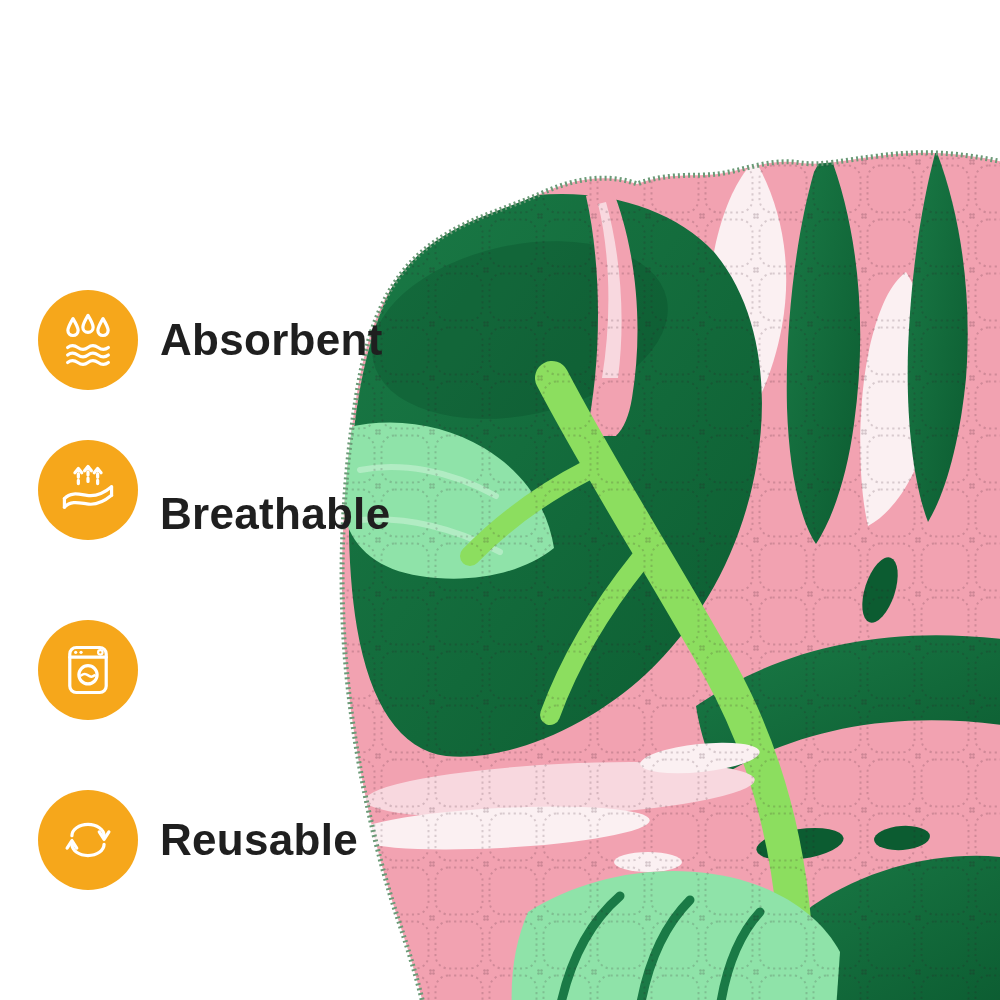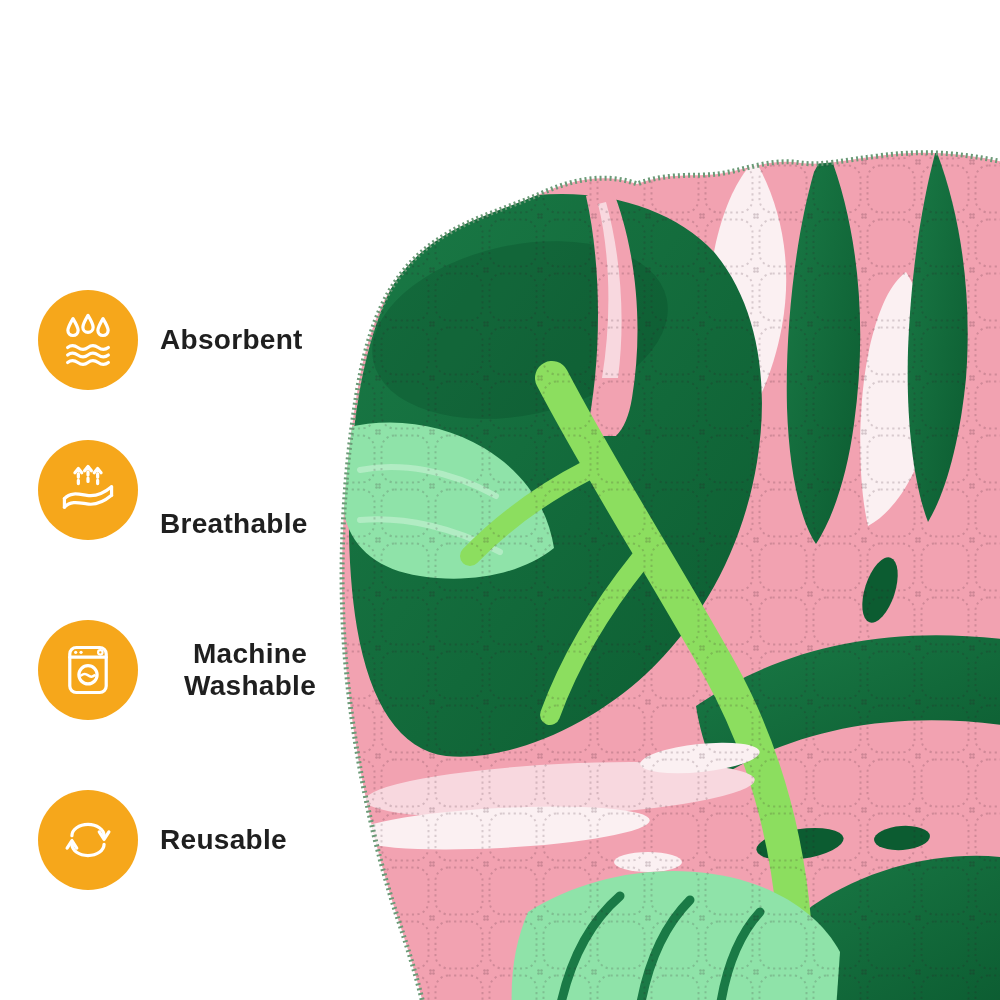--- a/index.html
+++ b/index.html
@@ -12,21 +12,21 @@
   .feature-row{position:absolute;left:38px;display:flex;align-items:center;gap:22px;}
   .row-1{top:290px;} .row-2{top:440px;align-items:flex-end;} .row-3{top:620px;} .row-4{top:790px;}
   .icon-circle{
     width:100px;height:100px;border-radius:50%;
     background:var(--accent,#F6A71B);
     display:flex;align-items:center;justify-content:center;flex:0 0 auto;
   }
   .icon-circle svg{width:60px;height:60px;}
   .icon-stroke{fill:none;stroke:#ffffff;stroke-width:3;stroke-linecap:round;stroke-linejoin:round;}
   .feature-label{
-    font-size:28px;font-weight:700;color:var(--text,#1F1F1F);
+    font-size:44px;font-weight:700;color:var(--text,#1F1F1F);
     letter-spacing:.3px;line-height:1.15;white-space:nowrap;
   }
   .feature-label--wrap{white-space:normal;width:180px;text-align:center;}
 </style>
 </head>
 <body>
 
 <div class="canvas">
 
   <svg class="mat-svg" viewBox="0 0 1000 1000" aria-hidden="true">
@@ -154,21 +154,20 @@
             <rect x="11" y="7" width="34" height="42" rx="6"></rect>
             <line x1="11" y1="16" x2="45" y2="16"></line>
             <circle cx="28" cy="32.5" r="8.5"></circle>
             <path d="M21.8 33 Q24.9 30.4 28 33 T34.2 33" stroke-width="2.4"></path>
             <circle cx="39.5" cy="11.5" r="2.1" stroke-width="2"></circle>
           </g>
           <circle cx="16.5" cy="11.5" r="1.5" fill="#ffffff"></circle>
           <circle cx="21.5" cy="11.5" r="1.5" fill="#ffffff"></circle>
         </svg>
       </div>
-      <div class="feature-label feature-label--wrap">Machine Washable</div>
     </div>
 
     <div class="feature-row row-4">
       <div class="icon-circle">
         <svg viewBox="0 0 56 56">
           <g class="icon-stroke" stroke-width="3.2">
             <path d="M13 24 A15 10.5 0 0 1 43 24"></path>
             <path d="M38.5 20.5 L43 27.5 L47.5 20.5"></path>
             <path d="M43 32 A15 10.5 0 0 1 13 32"></path>
             <path d="M17.5 35.5 L13 28.5 L8.5 35.5"></path>

